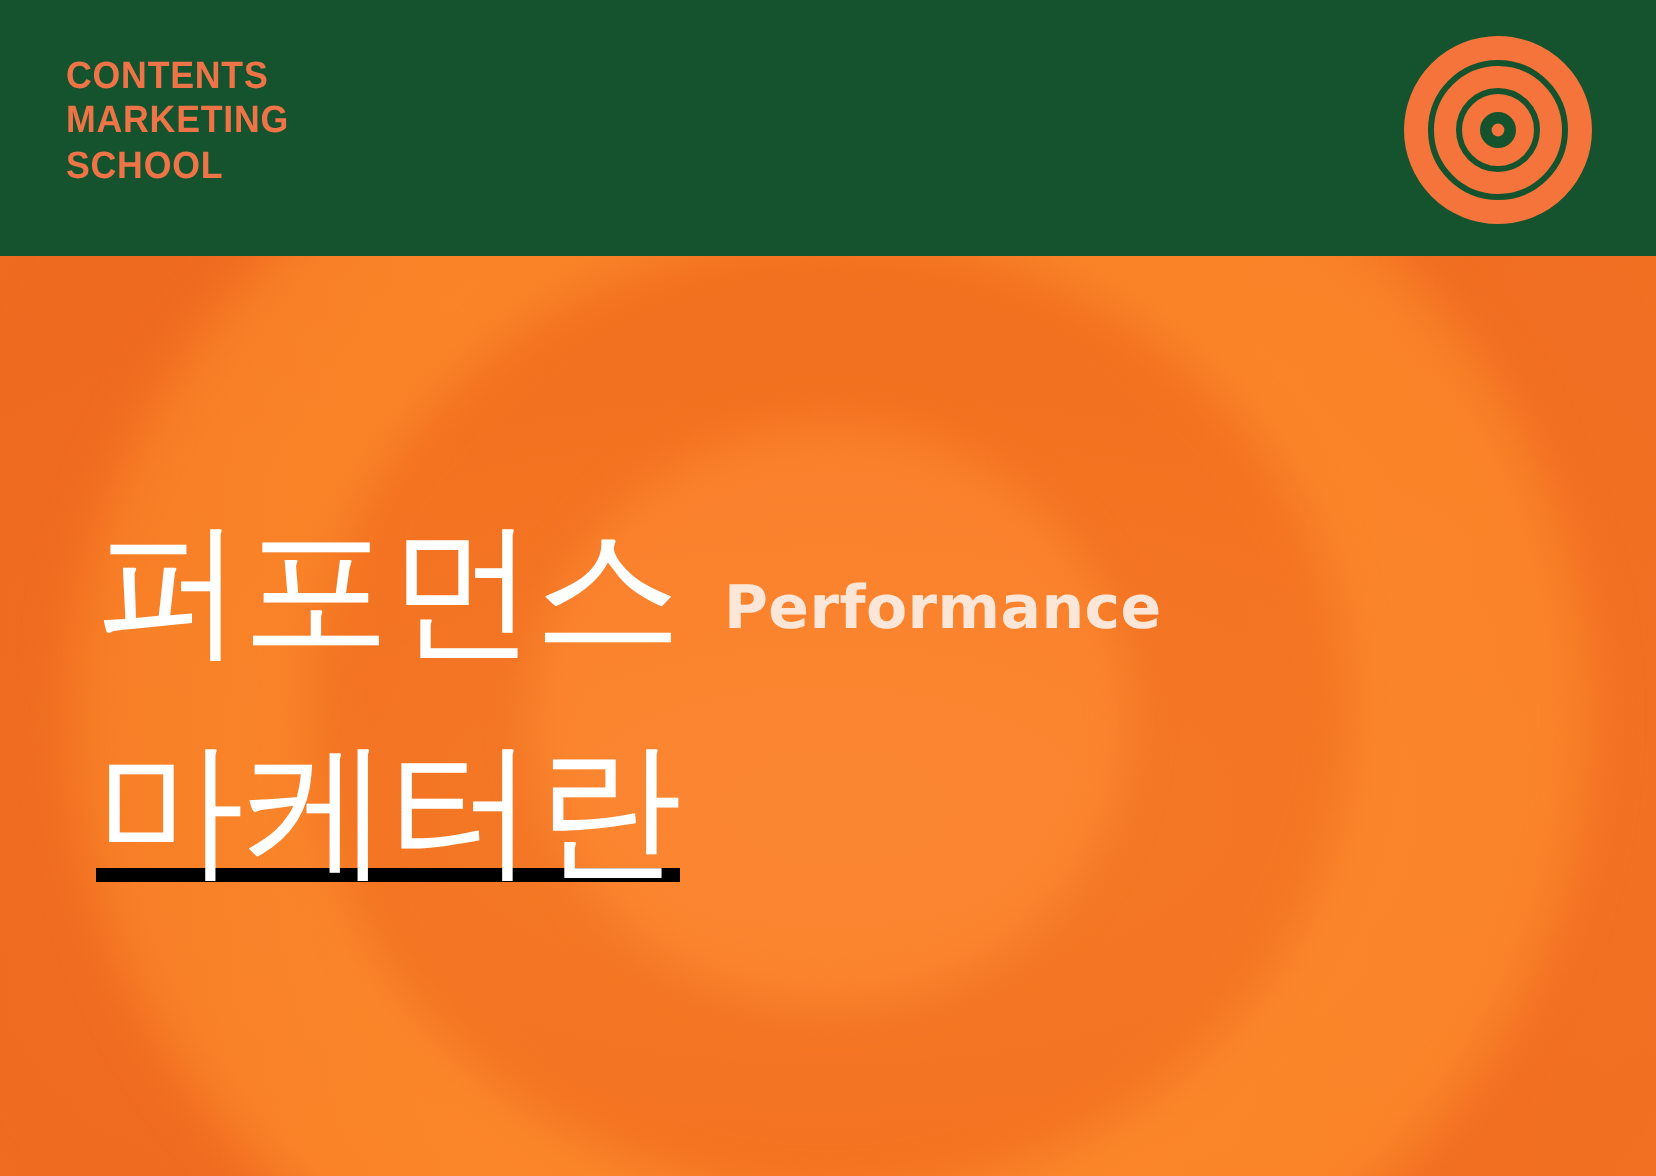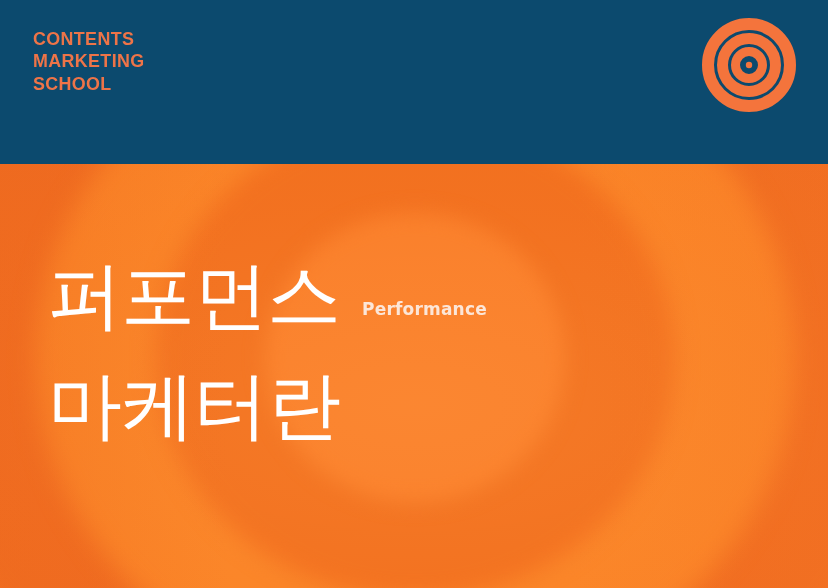--- a/index.html
+++ b/index.html
@@ -17,22 +17,22 @@
     font-family: "Liberation Sans", "DejaVu Sans", sans-serif;
     background: #F97A2E;
   }
 
   
   .header {
     position: absolute;
     left: 0;
     top: 0;
     width: 828px;
-    height: 164px;
-    background: #0c4a6e;
+    height: 128px;
+    background: #14532d;
     z-index: 40;
   }
 
   .brand-block {
     position: absolute;
     left: 33px;
     top: 28px;
     line-height: 1.18;
   }
 
@@ -130,34 +130,34 @@
   }
 
   .title-row {
     position: absolute;
     display: flex;
     align-items: baseline;
     white-space: nowrap;
   }
 
   .row-1 { left: 48px; top: 138px; }
-  .row-2 { left: 48px; top: 248px; }
+  .row-2 { left: 48px; top: 248px; text-decoration: underline; }
 
   .ko {
     color: #FFFFFF;
     font-size: 74px;
     font-weight: 500;
     letter-spacing: -1px;
     line-height: 1;
     font-family: "DejaVu Sans", "Liberation Sans", sans-serif;
   }
 
   .en {
     color: #FCE6D8;
-    font-size: 17px;
+    font-size: 30px;
     font-weight: bold;
     letter-spacing: 0.2px;
     line-height: 1;
     margin-left: 22px;
     position: relative;
     top: -6px;
     font-family: "DejaVu Sans", "Liberation Sans", sans-serif;
   }
   .row-2 .en { margin-left: 16px; top: -4px; }
 </style>

